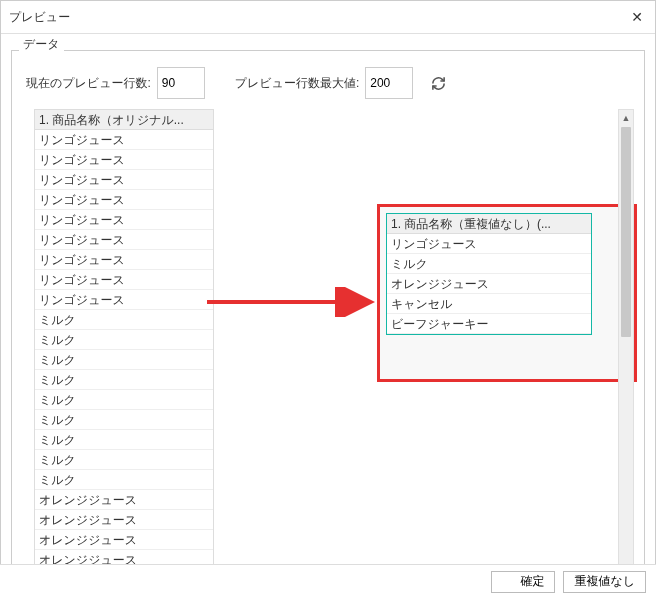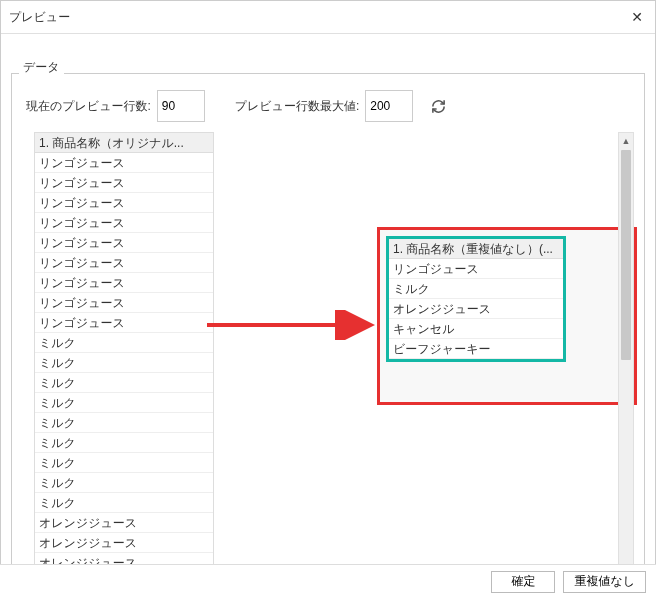--- a/index.html
+++ b/index.html
@@ -23,21 +23,20 @@
   .titlebar-title { flex: 1; color: #333; }
   .close-btn {
     width: 20px; height: 20px;
     display: flex; align-items: center; justify-content: center;
     font-size: 14px; color: #333; cursor: default;
   }
   .content {
     position: relative;
     padding: 8px 10px 0 10px;
     height: 534px;
-    margin-top: 23px;
   }
   .fieldset-label {
     position: absolute;
     top: 2px; left: 18px;
     background: #fff;
     padding: 0 4px;
     color: #333;
     z-index: 2;
   }
   .data-box {
@@ -133,22 +132,22 @@
     position:absolute;
     left: 355px;
     top: 95px;
     width: 260px;
     height: 178px;
     border: 3px solid #e63030;
     background: #f8f8f8;
     padding: 6px;
   }
   .result-table {
-    width: 180px;
-    border: 3px solid #14b8a6;
+    width: 206px;
+    border: 1px solid #14b8a6;
     background:#fff;
   }
   .result-header {
     background:#f0f0f0;
     height:20px; line-height:20px;
     border-bottom:1px solid #ddd;
     padding:0 4px;
     color:#333;
     overflow:hidden; white-space:nowrap; text-overflow:ellipsis;
   }
@@ -172,20 +171,21 @@
   }
   .footer button {
     min-width: 64px;
     height: 22px;
     background:#fff;
     border:1px solid #bbb;
     font-family:inherit;
     font-size:12px;
     padding: 0 10px;
     cursor:default;
+    text-align:right;
   }
 </style>
 </head>
 <body>
 
 <div class="titlebar">
   <span class="titlebar-title">プレビュー</span>
   <span class="close-btn">✕</span>
 </div>
 

